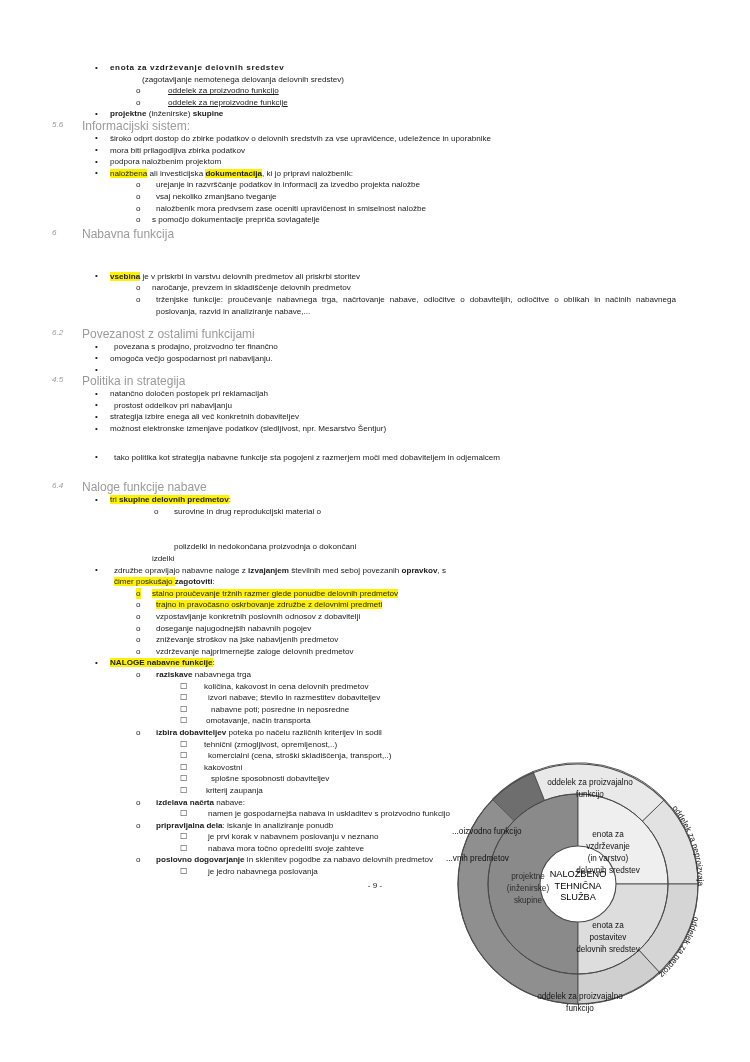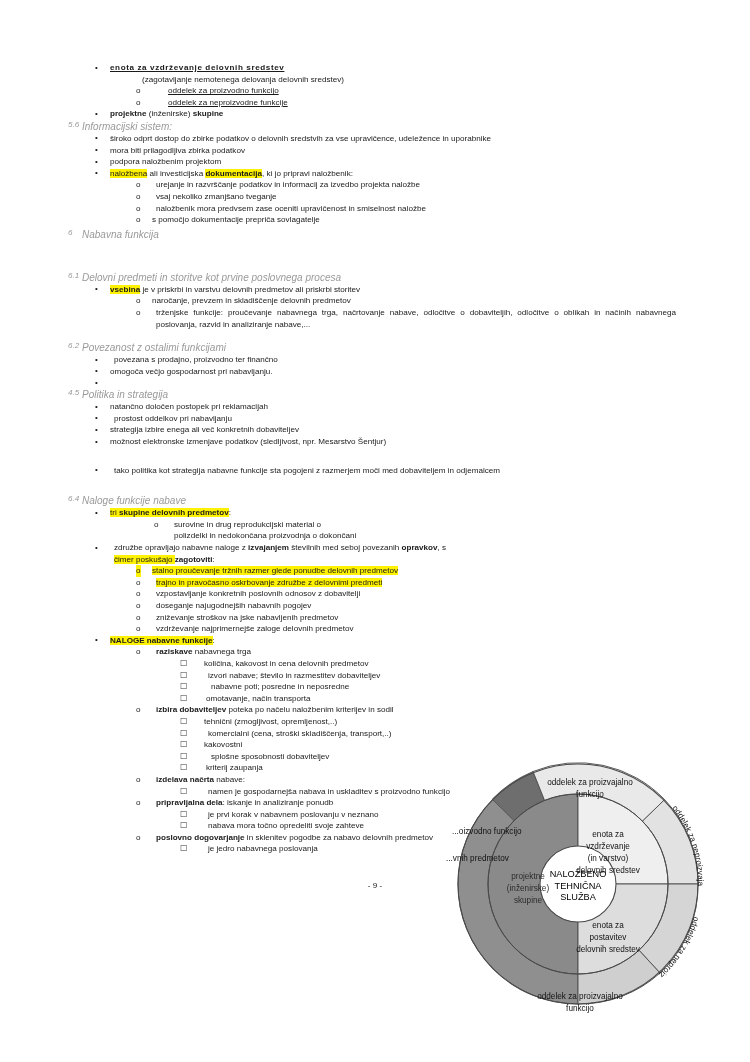--- a/index.html
+++ b/index.html
@@ -25,28 +25,26 @@
   }
 
   .secnum {
     position: absolute;
     left: 0;
     top: 0;
     width: 44px;
     font-size: 8.1px;
     font-style: italic;
     color: #9a9a9a;
-    margin-left: 16px;
   }
 
   .sechead {
     position: relative;
     margin-left: 30px;
-    font-style: italic;
-    font-size: 10px;
+    font-size: 12px;
     color: #9a9a9a;
     line-height: 13px;
   }
 
   .sec-wrap { position: relative; }
 
   
   .lvl1 {
     position: relative;
     margin-left: 40px;
@@ -136,21 +134,21 @@
   }
   .dg-faint { fill: #2c2c2c; }
 </style>
 </head>
 <body>
 
 <div class="page">
 
   <div class="lvl1" style="margin-top:0;">
     <span class="bullet">•</span>
-    <b style="letter-spacing:0.6px;text-decoration:underline;">enota za vzdrževanje delovnih sredstev</b>
+    <b style="letter-spacing:0.6px;">enota za vzdrževanje delovnih sredstev</b>
   </div>
   <div class="lvl1 cont" style="margin-left:90px;padding-left:0;">
     <span>(zagotavljanje nemotenega delovanja delovnih sredstev)</span>
   </div>
   <div class="lvl2">
     <span class="omark">o</span>
     <span class="u">oddelek za proizvodno funkcijo</span>
   </div>
   <div class="lvl2">
     <span class="omark">o</span>
@@ -199,24 +197,20 @@
   </div>
 
   <div class="sec-wrap" style="margin-top:2px;">
     <div class="secnum">6</div>
     <div class="sechead">Nabavna funkcija</div>
   </div>
 
   <div class="spacer-lg"></div>
   <div style="height:14px;"></div>
 
-  <div class="sec-wrap">
-    <div class="secnum">6.1</div>
-    <div class="sechead">Delovni predmeti in storitve kot prvine poslovnega procesa</div>
-  </div>
   <div class="lvl1">
     <span class="bullet">•</span>
     <b class="hl">vsebina</b><span> je v priskrbi in varstvu delovnih predmetov ali priskrbi storitev</span>
   </div>
   <div class="lvl2" style="padding-left:18px;">
     <span class="omark">o</span>
     <span>naročanje, prevzem in skladiščenje delovnih predmetov</span>
   </div>
   <div class="lvl2 justify" style="margin-right:22px;">
     <span class="omark">o</span>
@@ -279,22 +273,25 @@
   </div>
 
   <div class="lvl1">
     <span class="bullet">•</span>
     <span class="hl">tri </span><b class="hl">skupine delovnih predmetov</b><span>:</span>
   </div>
   <div class="lvl2" style="margin-left:100px;padding-left:22px;margin-right:205px;text-align:justify;">
     <span class="omark">o</span>
     <span>surovine in drug reprodukcijski material o</span>
   </div>
-  <div class="lvl2 cont" style="margin-left:122px;padding-left:0;">
+  <div class="lvl2 cont" style="margin-left:122px;padding-left:0;margin-top:24px;">
     <span>polizdelki in nedokončana proizvodnja o      dokončani</span>
+  </div>
+  <div class="lvl2 cont" style="margin-left:100px;padding-left:0;">
+    <span>izdelki</span>
   </div>
 
   <div class="lvl1 justify" style="padding-left:22px;margin-right:58px;">
     <span class="bullet">•</span>
     <span>združbe opravljajo nabavne naloge z </span><b>izvajanjem</b><span> številnih med seboj povezanih </span><b>opravkov</b><span>, s </span>
   </div>
   <div class="lvl1 cont" style="margin-left:62px;padding-left:0;">
     <span class="hl">čimer poskušajo </span><b>zagotoviti</b><span>:</span>
   </div>
 
@@ -344,21 +341,21 @@
     <span class="sqmark">☐</span>
     <span>nabavne poti; posredne in neposredne</span>
   </div>
   <div class="lvl3" style="padding-left:26px;">
     <span class="sqmark">☐</span>
     <span>omotavanje, način transporta</span>
   </div>
 
   <div class="lvl2">
     <span class="omark">o</span>
-    <b>izbira dobaviteljev</b><span> poteka po načelu naložbenim kriterijev in sodil</span>
+    <b>izbira dobaviteljev</b><span> poteka po načelu različnih kriterijev in sodil</span>
   </div>
   <div class="lvl3">
     <span class="sqmark">☐</span>
     <span>tehnični (zmogljivost, opremljenost,..)</span>
   </div>
   <div class="lvl3" style="padding-left:28px;">
     <span class="sqmark">☐</span>
     <span>komercialni (cena, stroški skladiščenja, transport,..)</span>
   </div>
   <div class="lvl3">

